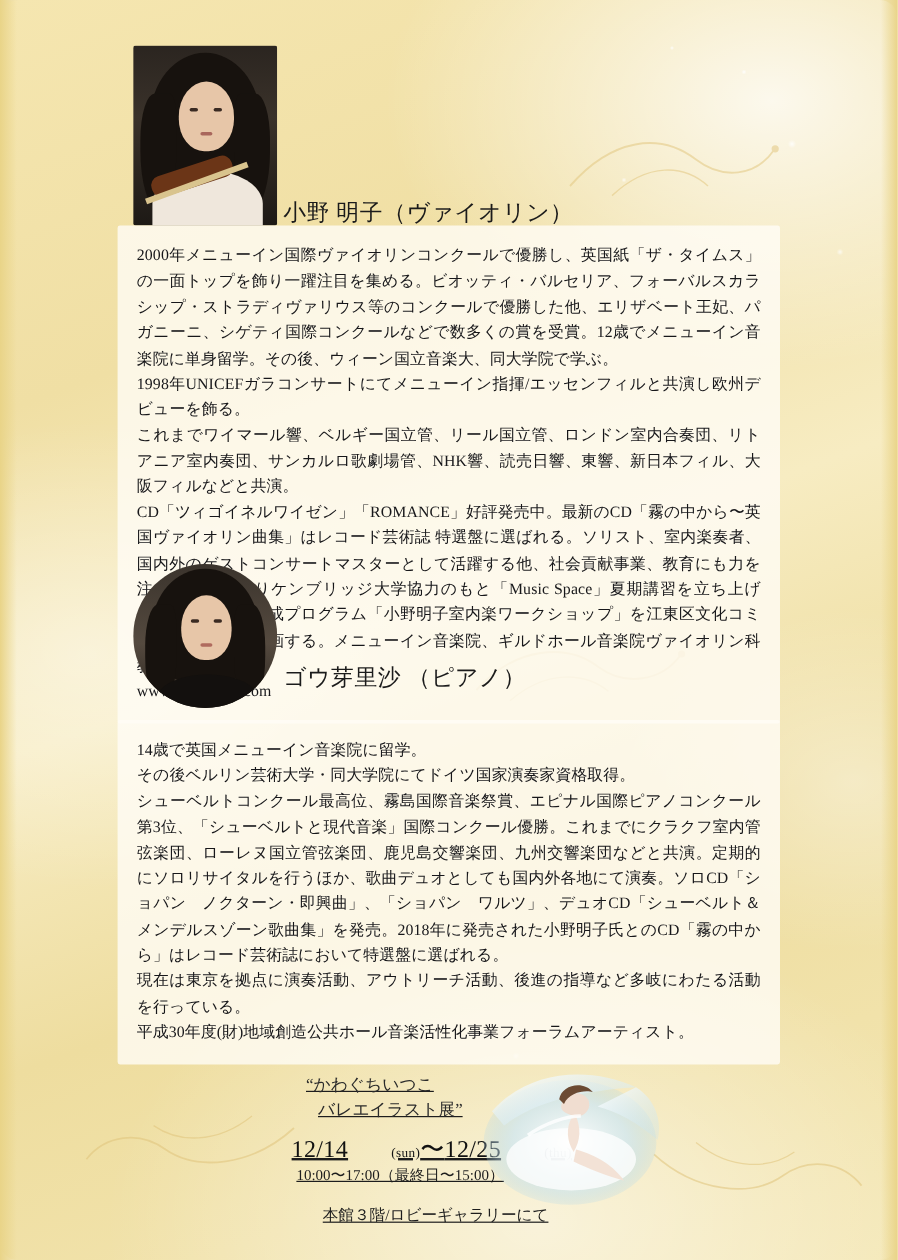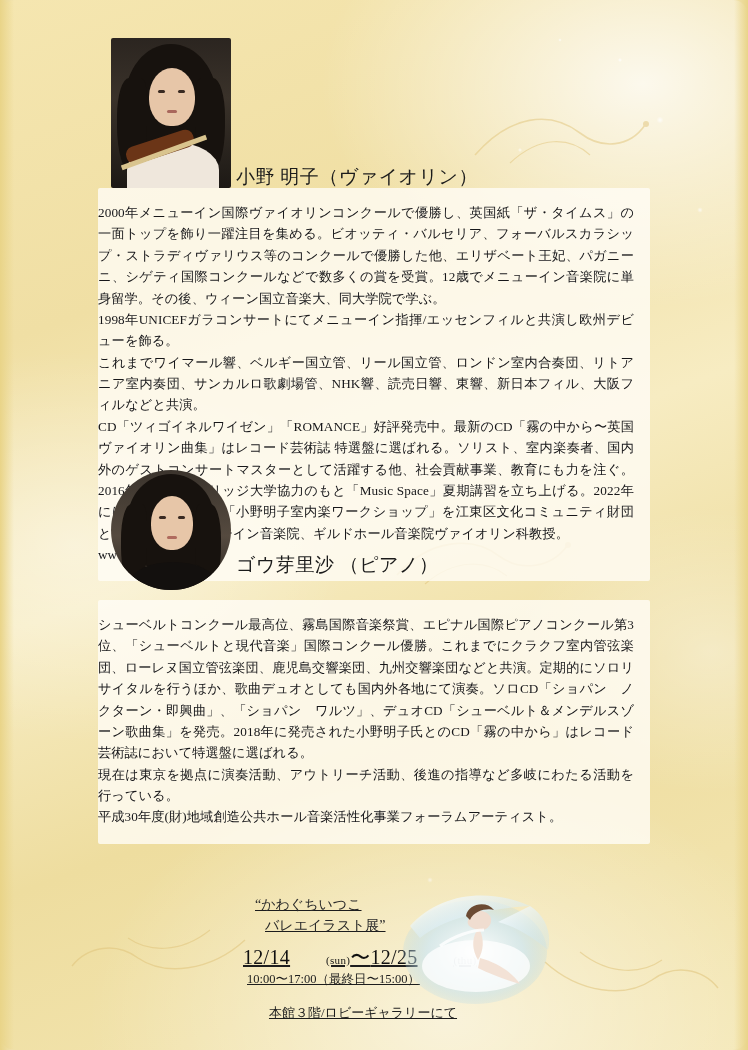--- a/index.html
+++ b/index.html
@@ -89,21 +89,21 @@
     font-size: 19px;
     color: #1b1b1b;
     letter-spacing: 0.5px;
     white-space: nowrap;
   }
   .body-box {
     position: absolute;
     left: 98px;
     width: 552px;
     background: rgba(255,253,246,0.80);
-    padding: 14px 16px 16px 0;
+    padding: 14px 16px 16px 16px;
     box-sizing: border-box;
     border-radius: 2px;
   }
   .body-box p {
     margin: 0;
     font-size: 13.2px;
     line-height: 1.62;
     color: #17171a;
     text-align: justify;
     letter-spacing: 0.1px;
@@ -258,20 +258,22 @@
         <div style="position:absolute; left:48px; top:46px; width:7px; height:3px; background:#3a2a22; border-radius:2px;"></div>
         <div style="position:absolute; left:67px; top:46px; width:7px; height:3px; background:#3a2a22; border-radius:2px;"></div>
         <div style="position:absolute; left:56px; top:66px; width:10px; height:3px; background:#b06b5e; border-radius:2px;"></div>
 
         <div class="shoulders" style="left:20px; top:92px; width:84px; height:40px; background:#13100e;"></div>
       </div>
       <div class="artist-name" style="top:82px;">ゴウ芽里沙 （ピアノ）</div>
     </div>
 
     <div class="body-box" style="top:130px;">
+      <p>14歳で英国メニューイン音楽院に留学。</p>
+      <p>その後ベルリン芸術大学・同大学院にてドイツ国家演奏家資格取得。</p>
       <p>シューベルトコンクール最高位、霧島国際音楽祭賞、エピナル国際ピアノコンクール第3位、「シューベルトと現代音楽」国際コンクール優勝。これまでにクラクフ室内管弦楽団、ローレヌ国立管弦楽団、鹿児島交響楽団、九州交響楽団などと共演。定期的にソロリサイタルを行うほか、歌曲デュオとしても国内外各地にて演奏。ソロCD「ショパン　ノクターン・即興曲」、「ショパン　ワルツ」、デュオCD「シューベルト＆メンデルスゾーン歌曲集」を発売。2018年に発売された小野明子氏とのCD「霧の中から」はレコード芸術誌において特選盤に選ばれる。</p>
       <p>現在は東京を拠点に演奏活動、アウトリーチ活動、後進の指導など多岐にわたる活動を行っている。</p>
       <p>平成30年度(財)地域創造公共ホール音楽活性化事業フォーラムアーティスト。</p>
     </div>
   </div>
 
   <div class="event">
     <div class="event-text">
       <div class="event-title">“かわぐちいつこ</div>
       <div class="event-title" style="padding-left:22px;">バレエイラスト展”</div>

